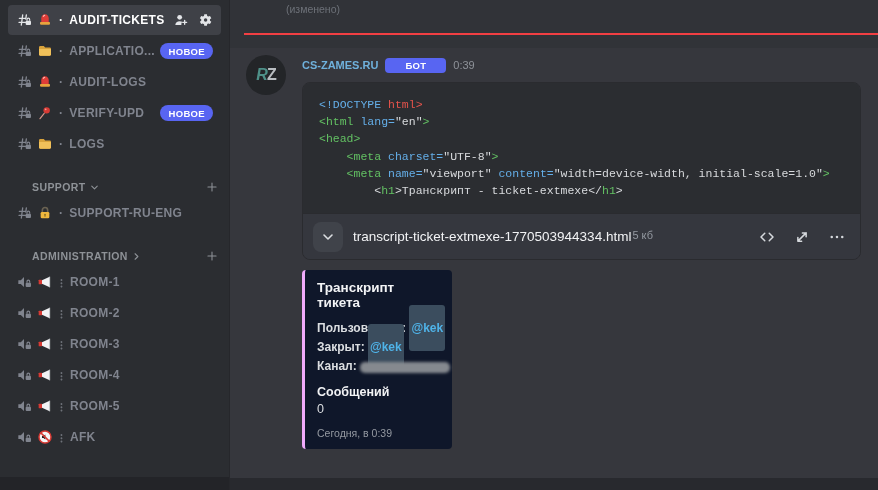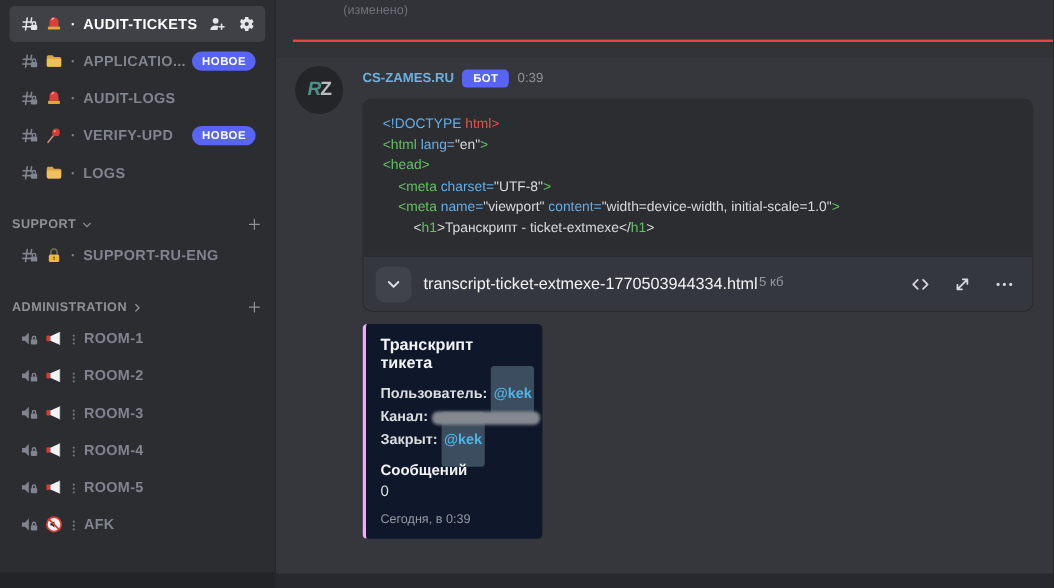--- a/index.html
+++ b/index.html
@@ -24,20 +24,21 @@
   .chan-row .vsep { font-size:11px; letter-spacing:0; margin:0 2px; color:#6d7178; }
   .badge {
     margin-left:auto; background:#5865f2; color:#fff; font-size:9.5px; font-weight:bold;
     padding:2.5px 8px; border-radius:9px; letter-spacing:.4px; flex-shrink:0;
   }
   .row-actions { margin-left:auto; display:flex; gap:8px; align-items:center; color:#e3e5e8; }
   .category {
     display:flex; align-items:center; gap:3px; padding:0 10px 0 10px; margin-top:18px;
     color:#8e9297; font-size:10.5px; font-weight:bold; letter-spacing:.4px; cursor:pointer;
     height:20px;
+    margin-left:22px;
   }
   .category .cat-plus { margin-left:auto; color:#8e9297; }
   .sidebar-bottom {
     position:absolute; left:0; right:0; bottom:0; height:13px; background:#232428;
   }
   .icon16 { width:16px; height:16px; flex-shrink:0; display:block; }
   .icon14 { width:14px; height:14px; flex-shrink:0; display:block; }
   .icon11 { width:11px; height:11px; flex-shrink:0; display:block; }
   .icon18 { width:18px; height:18px; flex-shrink:0; display:block; }
 
@@ -53,31 +54,31 @@
     position:absolute; left:16px; top:7px; width:40px; height:40px; border-radius:50%;
     background:#232528; display:flex; align-items:center; justify-content:center;
     font-weight:bold; font-size:16px; letter-spacing:-1px; cursor:pointer;
   }
   .avatar .a-r { color:#4e9088; font-style:italic; }
   .avatar .a-z { color:#b9bdc1; }
   .msg-header { display:flex; align-items:center; gap:7px; height:20px; }
   .username { color:#6fb1dc; font-size:11px; font-weight:600; cursor:pointer; }
   .bot-badge {
     background:#5865f2; color:#fff; font-size:9.5px; font-weight:bold;
-    border-radius:4px; padding:2px 9px; letter-spacing:.3px;
+    border-radius:4px; padding:2px 20px; letter-spacing:.3px;
   }
   .timestamp { color:#8e9299; font-size:11px; }
 
   .attachment-card {
     width:559px; margin-top:7px; border-radius:8px; overflow:hidden;
     border:1px solid #2a2b2f;
   }
   .code-area {
     background:#2b2d31; padding:13px 16px 14px 16px;
-    font-family:Liberation Sans, sans-serif; font-size:11.5px; line-height:17.2px;
+    font-family:Liberation Mono, monospace; font-size:11.5px; line-height:17.2px;
     white-space:pre; color:#d8dadd; overflow:hidden;
   }
   .c-green { color:#63c163; }
   .c-blue  { color:#64aee8; }
   .c-red   { color:#e5534b; }
   .c-plain { color:#d8dadd; }
 
   .file-bar {
     background:#35373e; height:46px; display:flex; align-items:center;
     padding:0 14px 0 10px; gap:10px; border-top:1px solid #2a2b2f;
@@ -392,22 +393,22 @@
                 </svg>
               </span>
             </div>
         </div>
       </div>
 
       <div class="embed">
         <div class="embed-title">Транскрипт тикета</div>
         <div id="embed-rows">
             <div class="embed-row"><span>Пользователь: </span><span class="mention">@kek</span></div>
+            <div class="embed-row"><span>Закрыт: </span><span class="mention">@kek</span></div>
             <div class="embed-row"><span>Канал: </span><span class="redacted"></span></div>
-            <div class="embed-row"><span>Закрыт: </span><span class="mention">@kek</span></div>
           </div>
         <div class="embed-field-name">Сообщений</div>
         <div class="embed-field-value">0</div>
         <div class="embed-footer">Сегодня, в 0:39</div>
       </div>
 
 
       
     </div>
 

